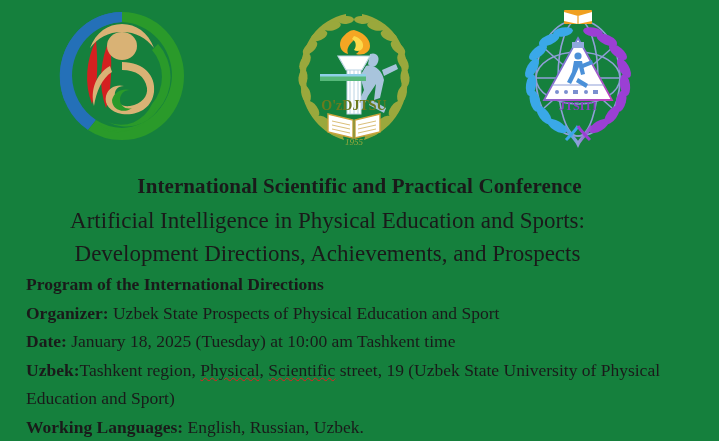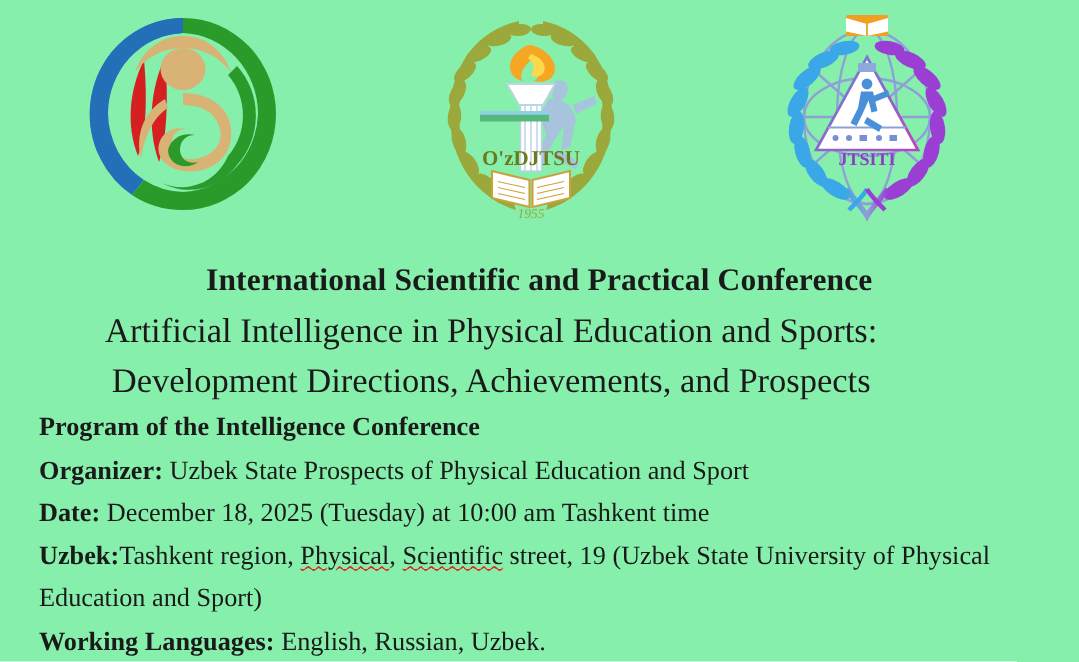--- a/index.html
+++ b/index.html
@@ -14,21 +14,21 @@
     overflow: hidden;
     font-family: "Liberation Serif", "DejaVu Serif", serif;
     color: #1a1a1a;
     position: relative;
   }
 
   .page {
     width: 719px;
     height: 441px;
     position: relative;
-    background: #86efac;
+    background: #15803d;
   }
 
   
   .logo-band {
     position: absolute;
     left: 0;
     top: 0;
     width: 719px;
     height: 152px;
   }
@@ -280,31 +280,31 @@
   <div class="subtitle-line">International Scientific and Practical Conference</div>
 
   <div class="main-title">
     <span class="tline">Artificial Intelligence in Physical Education and Sports:</span>
     <span class="tline">Development Directions, Achievements, and Prospects</span>
   </div>
 
   <div class="body-block">
 
     <p class="body-line">
-      <span class="lbl">Program of the Intelligence Conference</span>
+      <span class="lbl">Program of the International Directions</span>
     </p>
 
     <p class="body-line">
       <span class="lbl">Organizer:</span>
       <span class="val">Uzbek State Prospects of Physical Education and Sport</span>
     </p>
 
     <p class="body-line">
       <span class="lbl">Date:</span>
-      <span class="val">December 18, 2025 (Tuesday) at 10:00 am Tashkent time</span>
+      <span class="val">January 18, 2025 (Tuesday) at 10:00 am Tashkent time</span>
     </p>
 
     <p class="body-line">
       <span class="lbl">Uzbek:</span><span class="val">Tashkent region, </span><span class="val misspell">Physical</span><span class="val">, </span><span class="val misspell">Scientific</span><span class="val"> street, 19 (Uzbek State University of Physical Education and Sport)</span>
     </p>
 
     <p class="body-line">
       <span class="lbl">Working Languages:</span>
       <span class="val">English, Russian, Uzbek.</span>
     </p>

